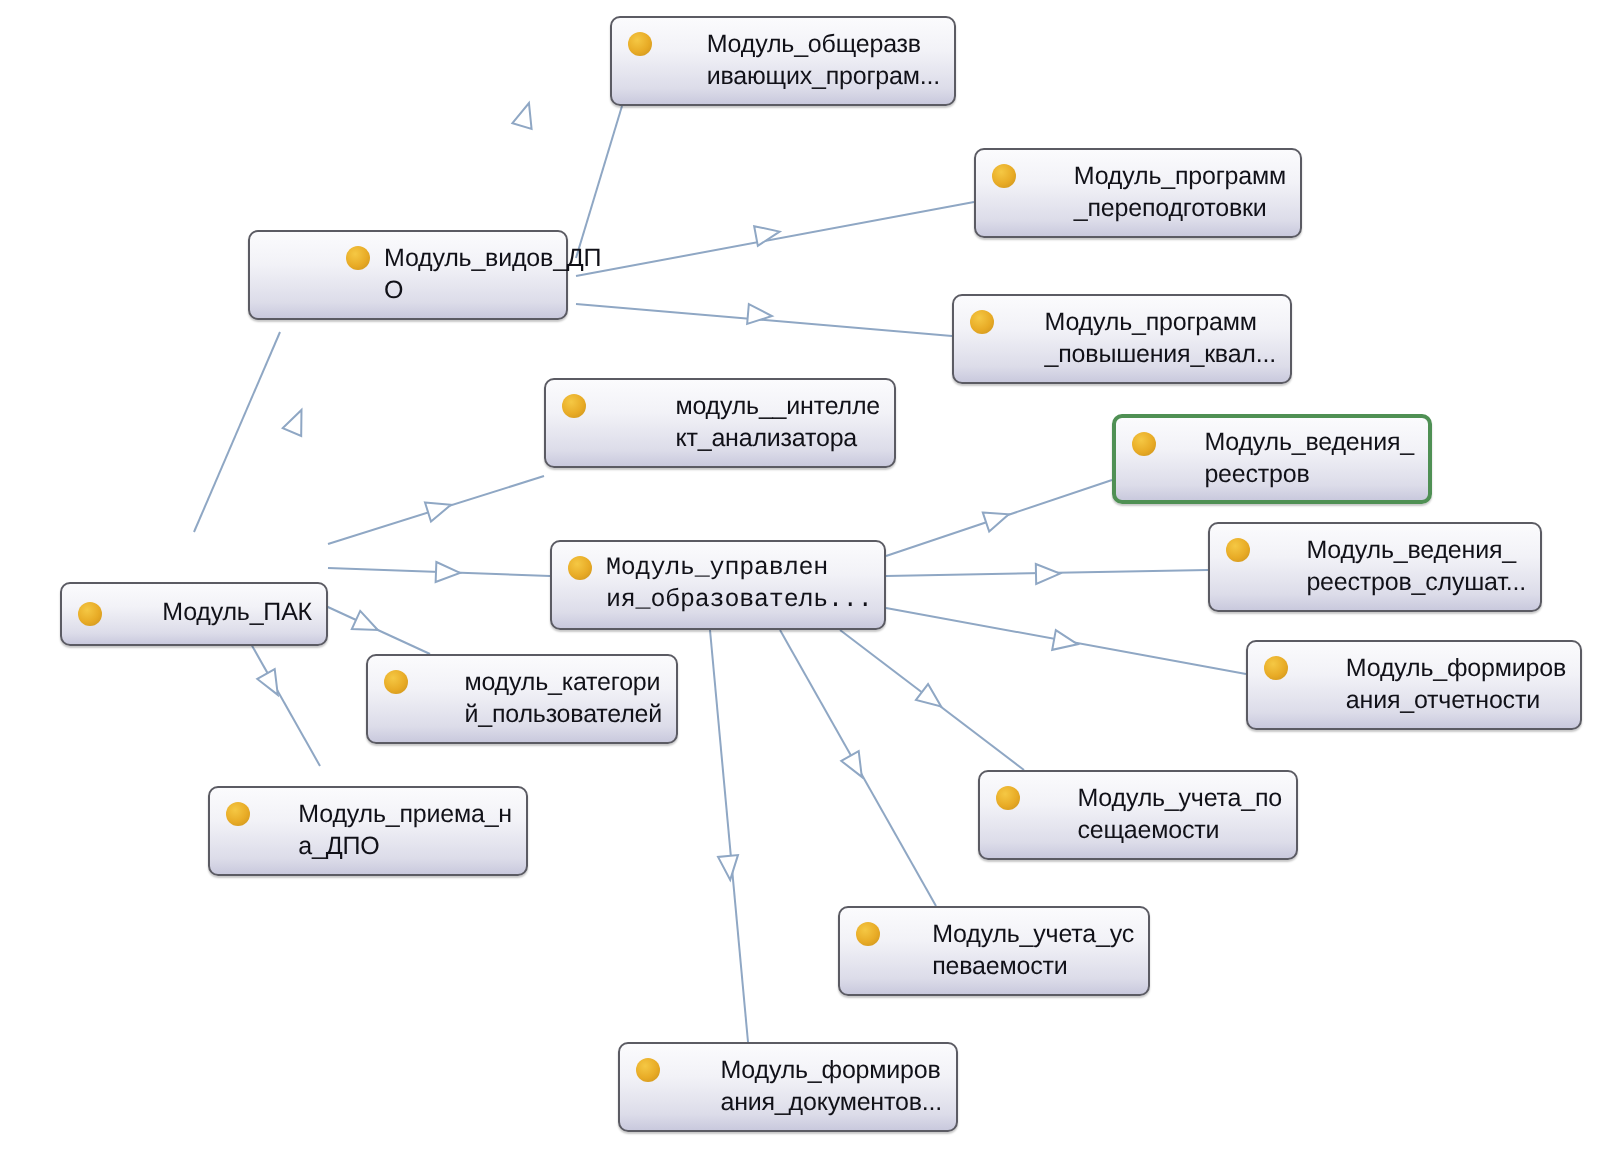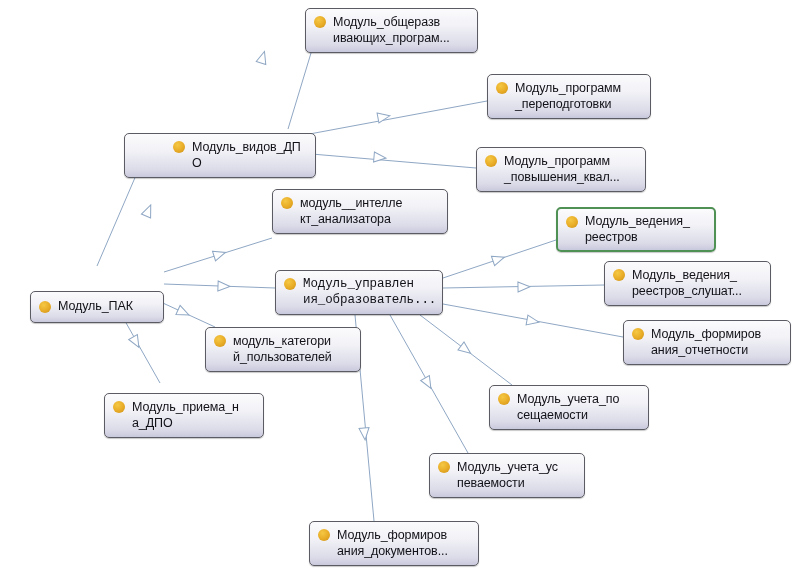--- a/index.html
+++ b/index.html
@@ -29,20 +29,21 @@
   .node {
     position: absolute;
     box-sizing: border-box;
     border: 1px solid #5b5b63;
     border-radius: 5px;
     background: linear-gradient(to bottom, #fbfbfd 0%, #f2f2f7 38%, #dcdce9 82%, #c9c9dd 100%);
     box-shadow: 0 1px 1px rgba(0,0,0,0.22);
     display: flex;
     align-items: center;
     padding: 3px 7px 3px 8px;
+    justify-content: space-between;
   }
   .node.selected {
     border: 2px solid #4f9054;
   }
   .bullet {
     flex: 0 0 auto;
     width: 12px;
     height: 12px;
     border-radius: 50%;
     background: radial-gradient(circle at 38% 33%, #f5c844 0%, #e8ab26 55%, #c9901b 100%);
@@ -128,21 +129,21 @@
       <div class="node" style="left: 305px; top: 8px; width: 173px; height: 45px;">
         <span class="bullet"></span>
         <span class="label">Модуль_общеразв
 ивающих_програм...</span>
       </div>
       <div class="node" style="left: 487px; top: 74px; width: 164px; height: 45px;">
         <span class="bullet"></span>
         <span class="label">Модуль_программ
 _переподготовки</span>
       </div>
-      <div class="node" style="left: 124px; top: 133px; width: 192px; height: 45px; padding-left: 48px;">
+      <div class="node" style="left: 124px; top: 115px; width: 160px; height: 45px; padding-left: 48px;">
         <span class="bullet"></span>
         <span class="label">Модуль_видов_ДП
 О</span>
       </div>
       <div class="node" style="left: 476px; top: 147px; width: 170px; height: 45px;">
         <span class="bullet"></span>
         <span class="label">Модуль_программ
 _повышения_квал...</span>
       </div>
       <div class="node" style="left: 272px; top: 189px; width: 176px; height: 45px;">
@@ -167,36 +168,36 @@
       <div class="node" style="left: 275px; top: 270px; width: 168px; height: 45px; font-family: Liberation Mono, monospace;">
         <span class="bullet"></span>
         <span class="label">Модуль_управлен
 ия_образователь...</span>
       </div>
       <div class="node" style="left: 623px; top: 320px; width: 168px; height: 45px;">
         <span class="bullet"></span>
         <span class="label">Модуль_формиров
 ания_отчетности</span>
       </div>
-      <div class="node" style="left: 205px; top: 327px; width: 156px; height: 45px;">
+      <div class="node" style="left: 183px; top: 327px; width: 156px; height: 45px;">
         <span class="bullet"></span>
         <span class="label">модуль_категори
 й_пользователей</span>
       </div>
       <div class="node" style="left: 489px; top: 385px; width: 160px; height: 45px;">
         <span class="bullet"></span>
         <span class="label">Модуль_учета_по
 сещаемости</span>
       </div>
       <div class="node" style="left: 104px; top: 393px; width: 160px; height: 45px;">
         <span class="bullet"></span>
         <span class="label">Модуль_приема_н
 а_ДПО</span>
       </div>
-      <div class="node" style="left: 419px; top: 453px; width: 156px; height: 45px; margin-left: 10px;">
+      <div class="node" style="left: 419px; top: 453px; width: 156px; height: 45px;">
         <span class="bullet"></span>
         <span class="label">Модуль_учета_ус
 певаемости</span>
       </div>
       <div class="node" style="left: 309px; top: 521px; width: 170px; height: 45px;">
         <span class="bullet"></span>
         <span class="label">Модуль_формиров
 ания_документов...</span>
       </div>
     </div>

